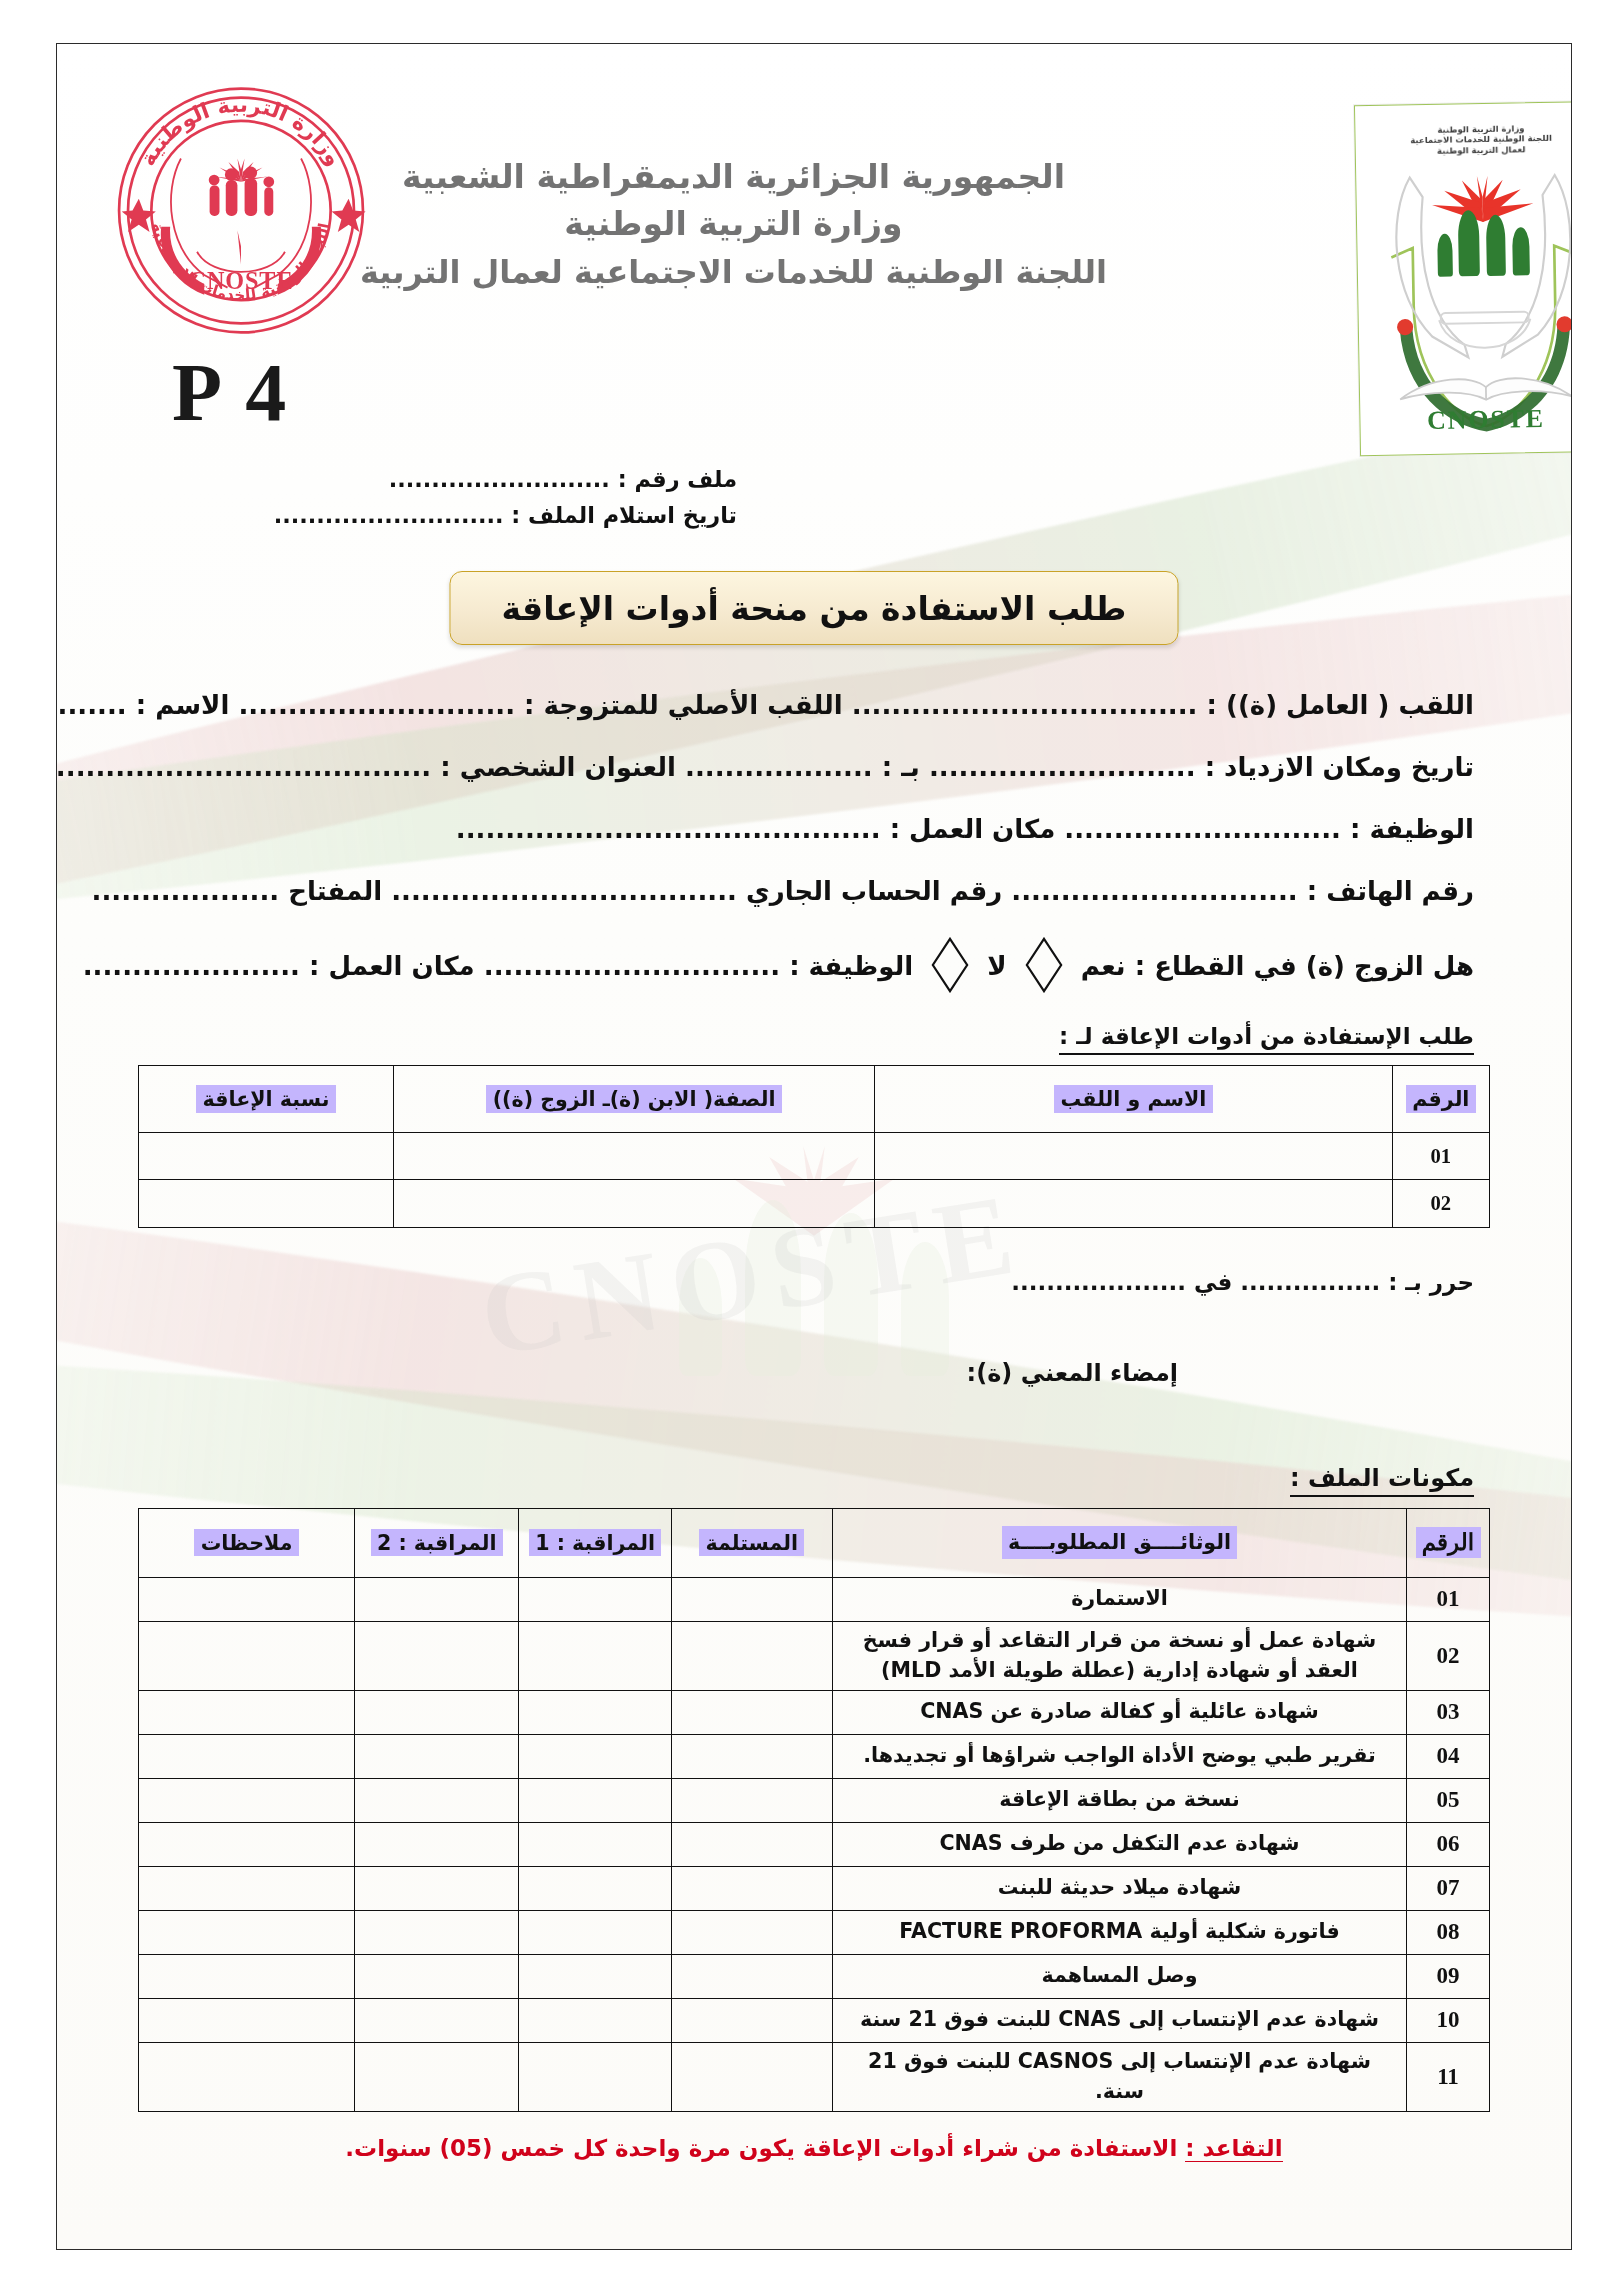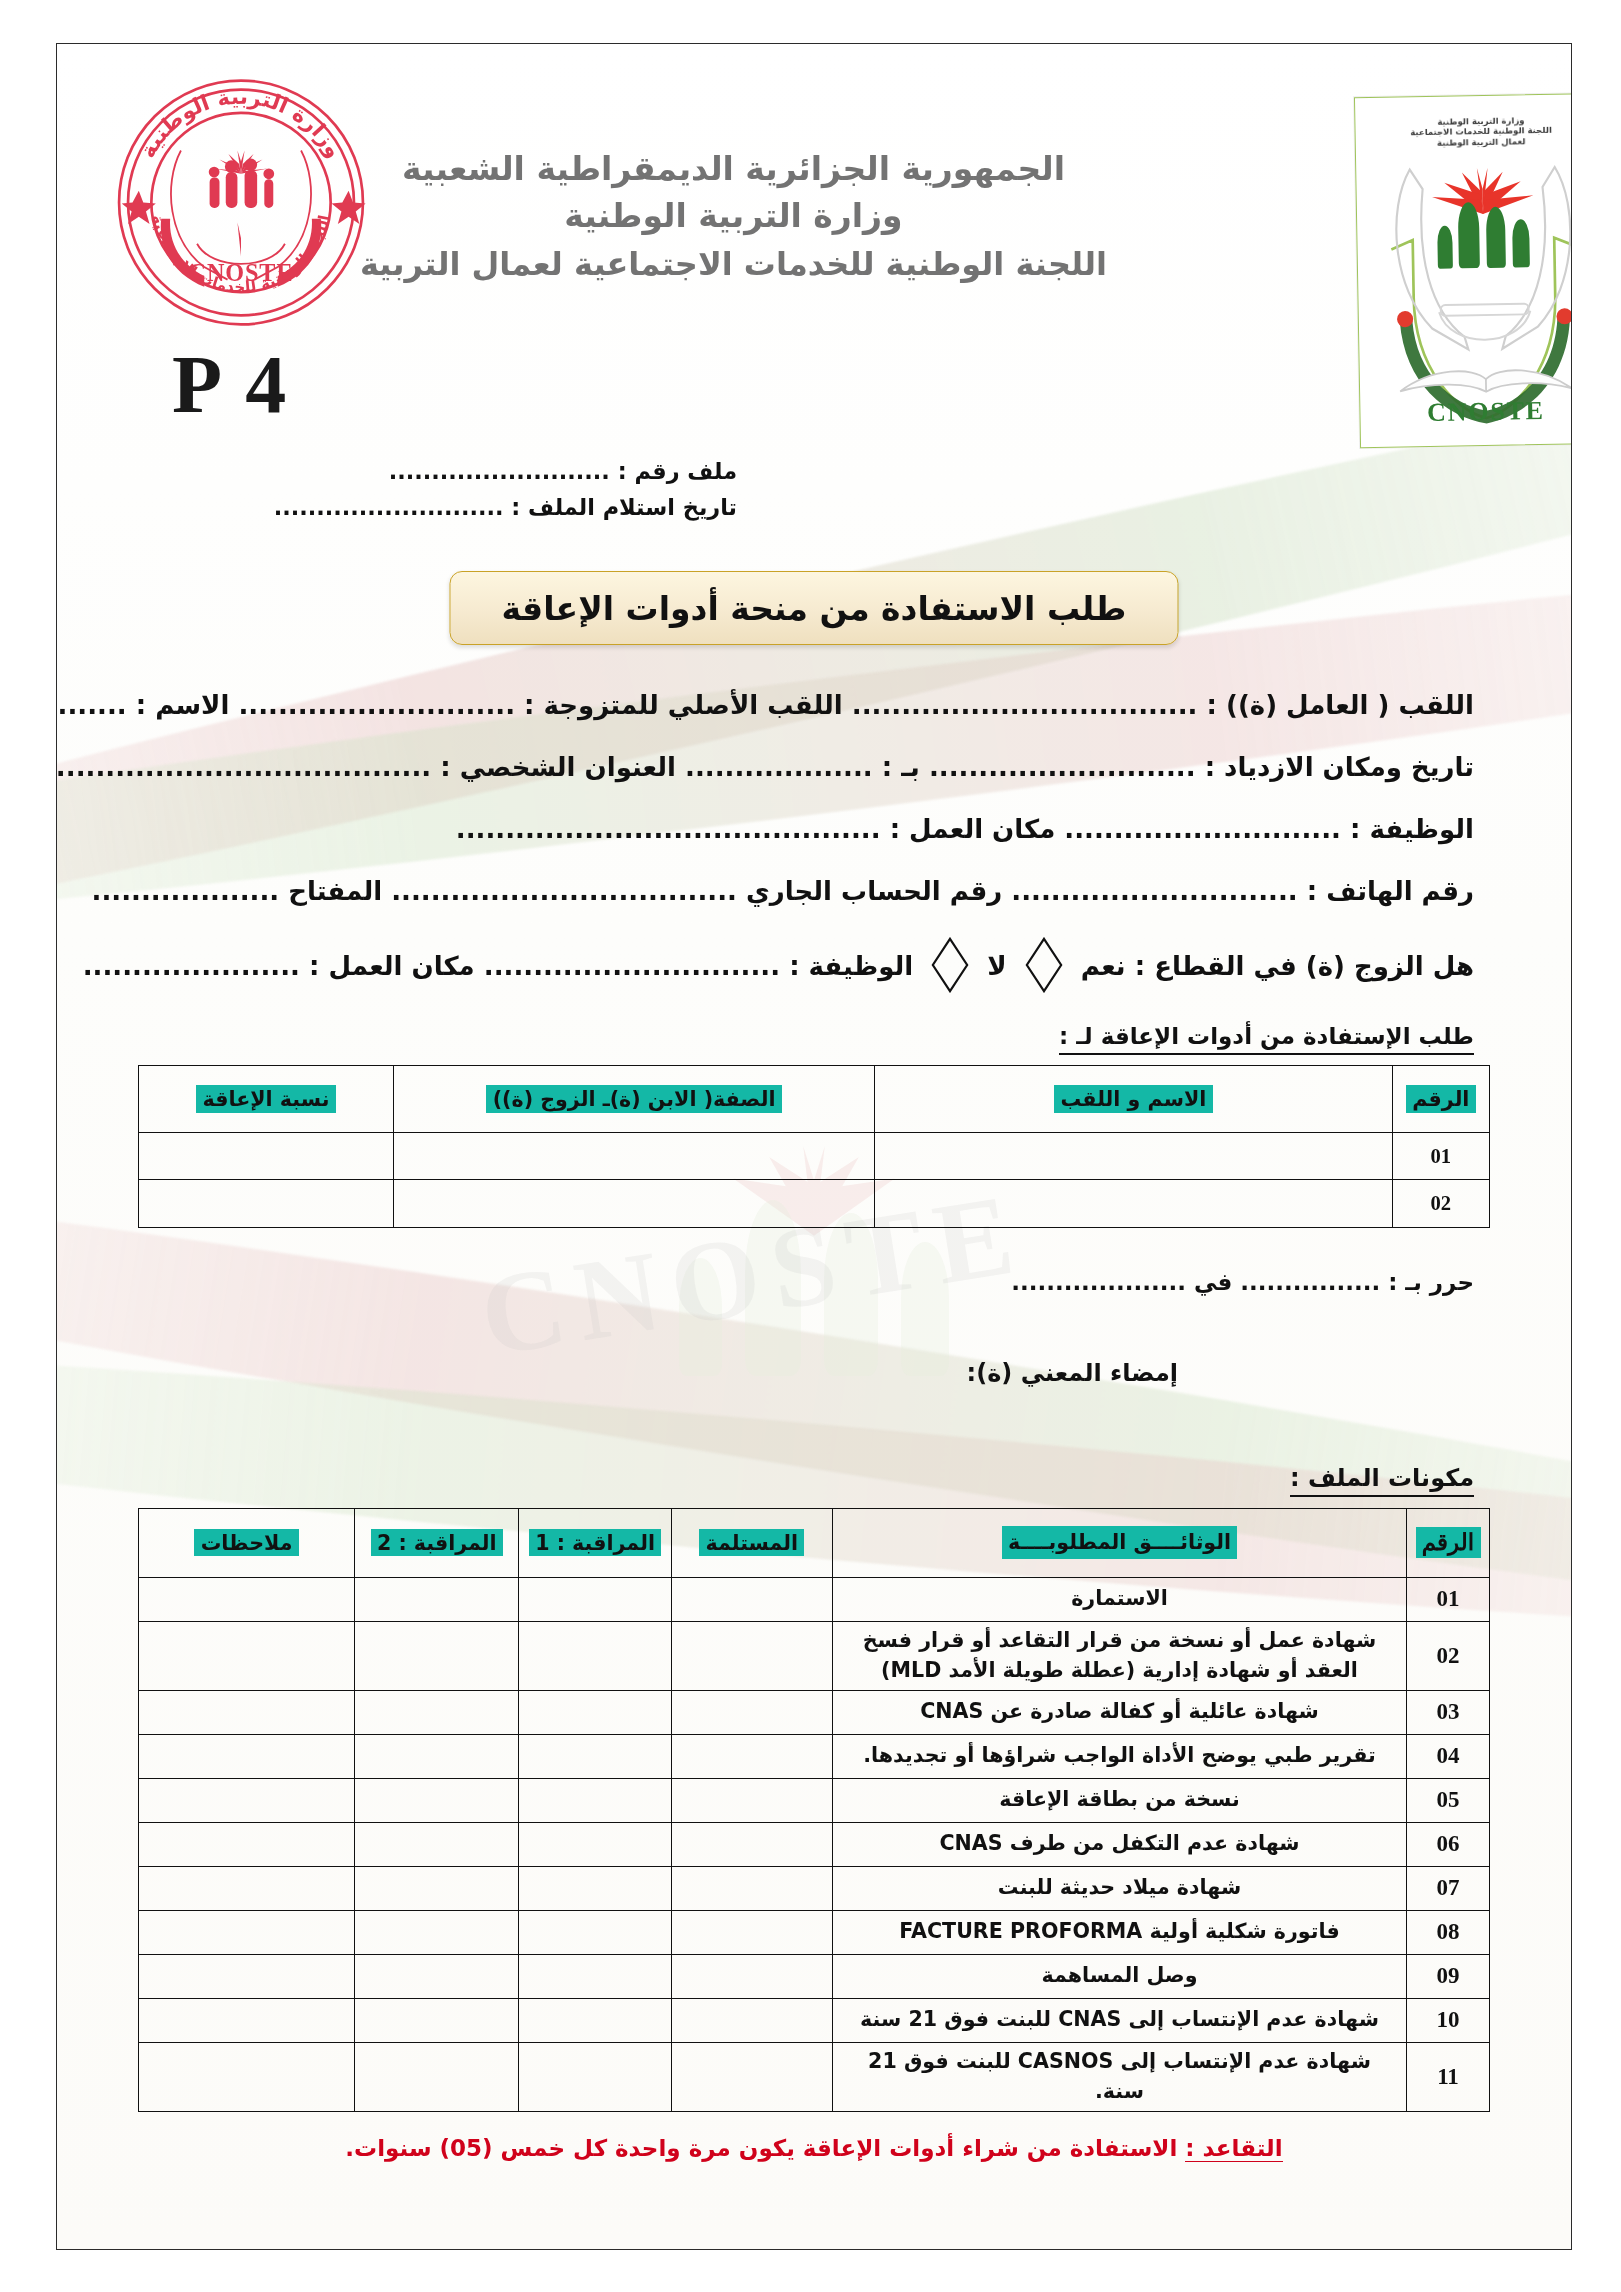--- a/index.html
+++ b/index.html
@@ -20,21 +20,21 @@
   .wm-text{position:absolute;left:46%;top:663px;transform:translateX(-50%) rotate(-9deg);
            font-size:115px;font-weight:bold;color:rgba(150,150,150,.18);
            letter-spacing:12.5px;font-family:"Liberation Serif",serif;}
   .wm-figs{position:absolute;left:50%;top:654px;transform:translateX(-50%);
            display:flex;gap:23px;align-items:flex-end;opacity:.30;}
   .wm-fig{background:#cfe0c2;border-radius:50% 50% 18% 18%/42% 42% 10% 10%;}
   .wm-sun{position:absolute;left:50%;top:591px;transform:translateX(-50%);
           width:269px;height:99px;opacity:.25;}
 
   
-  .hdr{position:absolute;left:0;top:4px;width:100%;height:466px;}
+  .hdr{position:absolute;left:0;top:12px;width:100%;height:466px;}
 
   .logo-box{position:absolute;left:1300px;top:47px;width:251px;height:349px;
             border:1.8px solid #9fc45a;background:#fff;transform:rotate(-1deg);
             box-shadow:0 0 0 0.9px #eee;}
   .logo-inner{position:absolute;inset:9px;}
   .logo-arc{position:absolute;left:50%;top:10.7px;transform:translateX(-50%);
             width:193px;text-align:center;font-size:8.5px;line-height:10.7px;
             color:#3a3a3a;font-weight:bold;filter:blur(0.3px);}
   .logo-sun{position:absolute;left:50%;top:61px;transform:translateX(-50%);width:134px;height:48px;}
   .logo-fam{position:absolute;left:50%;top:97px;transform:translateX(-50%);
@@ -81,21 +81,21 @@
 
   
   .seclabel{direction:rtl;text-align:right;font-size:23px;font-weight:bold;
             padding:0 97px;margin-top:14.3px;}
   .seclabel span{border-bottom:2.7px solid #111;padding-bottom:3.6px;}
 
   
   table{border-collapse:collapse;width:1352px;margin:16px auto 0;direction:rtl;}
   table td,table th{border:1.4px solid #111;padding:3.6px 7.2px;font-size:20.6px;
                     font-weight:bold;vertical-align:middle;}
-  .hl{background:#14b8a6;padding:1.8px 6.3px;display:inline-block;}
+  .hl{background:#c4b5fd;padding:1.8px 6.3px;display:inline-block;}
   th{height:59px;text-align:center;}
   .t1tbl td{height:39px;}
   .t1tbl .cnum{width:82px;text-align:center;}
   .t1tbl .cname{width:502px;}
   .t1tbl .crel{width:466px;}
 
   .midblock{margin-top:41px;padding:0 97px;direction:rtl;text-align:right;}
   .midblock .wrote{font-size:23px;font-weight:bold;white-space:nowrap;}
   .midblock .sign{font-size:24px;font-weight:bold;margin-top:64px;
                   padding-right:296px;}

